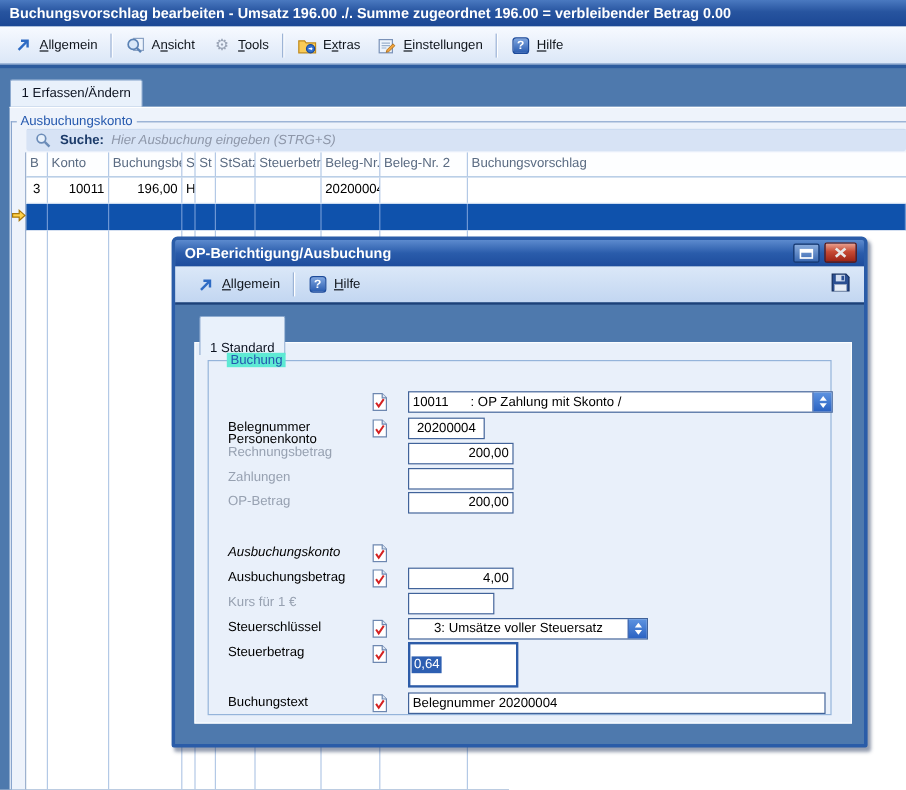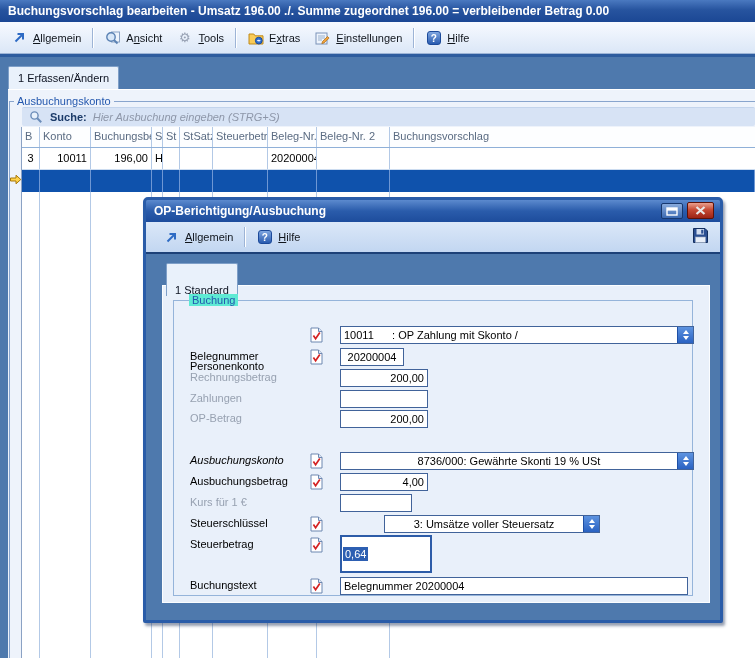--- a/index.html
+++ b/index.html
@@ -350,47 +350,40 @@
       <span class="lbl dis" style="left: 44px; top: 212px;">OP-Betrag</span>
       <input type="text" class="txt" value="200,00" style="left: 194px; top: 210px; width: 88px; text-align: right;">
       <span class="lbl" style="left: 44px; top: 254px; font-style: italic;">Ausbuchungskonto</span>
       <span class="mi pagecheck" style="left: 164px; top: 253px;">
         <svg width="13" height="16" viewBox="0 0 13 16">
           <path d="M1 1 h7.5 L12 4.5 V15 H1 z" fill="#fff" stroke="#6d87b0"></path>
           <path d="M8.5 1 V4.5 H12" fill="#dce6f4" stroke="#6d87b0"></path>
           <path d="M3.4 8.6 l2.2 3.2 L9.8 5.6" stroke="#d42222" stroke-width="1.7" fill="none"></path>
         </svg>
       </span>
-      <div class="ddl center" style="left: 194px; top: 252px; width: 354px;">
-        <span class="val">8736/000: Gewährte Skonti 19 % USt</span>
-        <span class="spin">
-          <span class="tri-up"></span>
-          <span class="tri-down"></span>
-        </span>
-      </div>
       <span class="lbl" style="left: 44px; top: 275px;">Ausbuchungsbetrag</span>
       <span class="mi pagecheck" style="left: 164px; top: 274px;">
         <svg width="13" height="16" viewBox="0 0 13 16">
           <path d="M1 1 h7.5 L12 4.5 V15 H1 z" fill="#fff" stroke="#6d87b0"></path>
           <path d="M8.5 1 V4.5 H12" fill="#dce6f4" stroke="#6d87b0"></path>
           <path d="M3.4 8.6 l2.2 3.2 L9.8 5.6" stroke="#d42222" stroke-width="1.7" fill="none"></path>
         </svg>
       </span>
       <input type="text" class="txt" value="4,00" style="left: 194px; top: 273px; width: 88px; text-align: right;">
       <span class="lbl dis" style="left: 44px; top: 296px;">Kurs für 1 €</span>
       <input type="text" class="txt" style="left: 194px; top: 294px; width: 72px; text-align: left;">
       <span class="lbl" style="left: 44px; top: 317px;">Steuerschlüssel</span>
       <span class="mi pagecheck" style="left: 164px; top: 316px;">
         <svg width="13" height="16" viewBox="0 0 13 16">
           <path d="M1 1 h7.5 L12 4.5 V15 H1 z" fill="#fff" stroke="#6d87b0"></path>
           <path d="M8.5 1 V4.5 H12" fill="#dce6f4" stroke="#6d87b0"></path>
           <path d="M3.4 8.6 l2.2 3.2 L9.8 5.6" stroke="#d42222" stroke-width="1.7" fill="none"></path>
         </svg>
       </span>
-      <div class="ddl center" style="left: 194px; top: 315px; width: 216px; margin-left: 44px;">
+      <div class="ddl center" style="left: 194px; top: 315px; width: 200px;">
         <span class="val">3: Umsätze voller Steuersatz</span>
         <span class="spin">
           <span class="tri-up"></span>
           <span class="tri-down"></span>
         </span>
       </div>
       <span class="lbl" style="left: 44px; top: 338px;">Steuerbetrag</span>
       <span class="mi pagecheck" style="left: 164px; top: 337px;">
         <svg width="13" height="16" viewBox="0 0 13 16">
           <path d="M1 1 h7.5 L12 4.5 V15 H1 z" fill="#fff" stroke="#6d87b0"></path>

